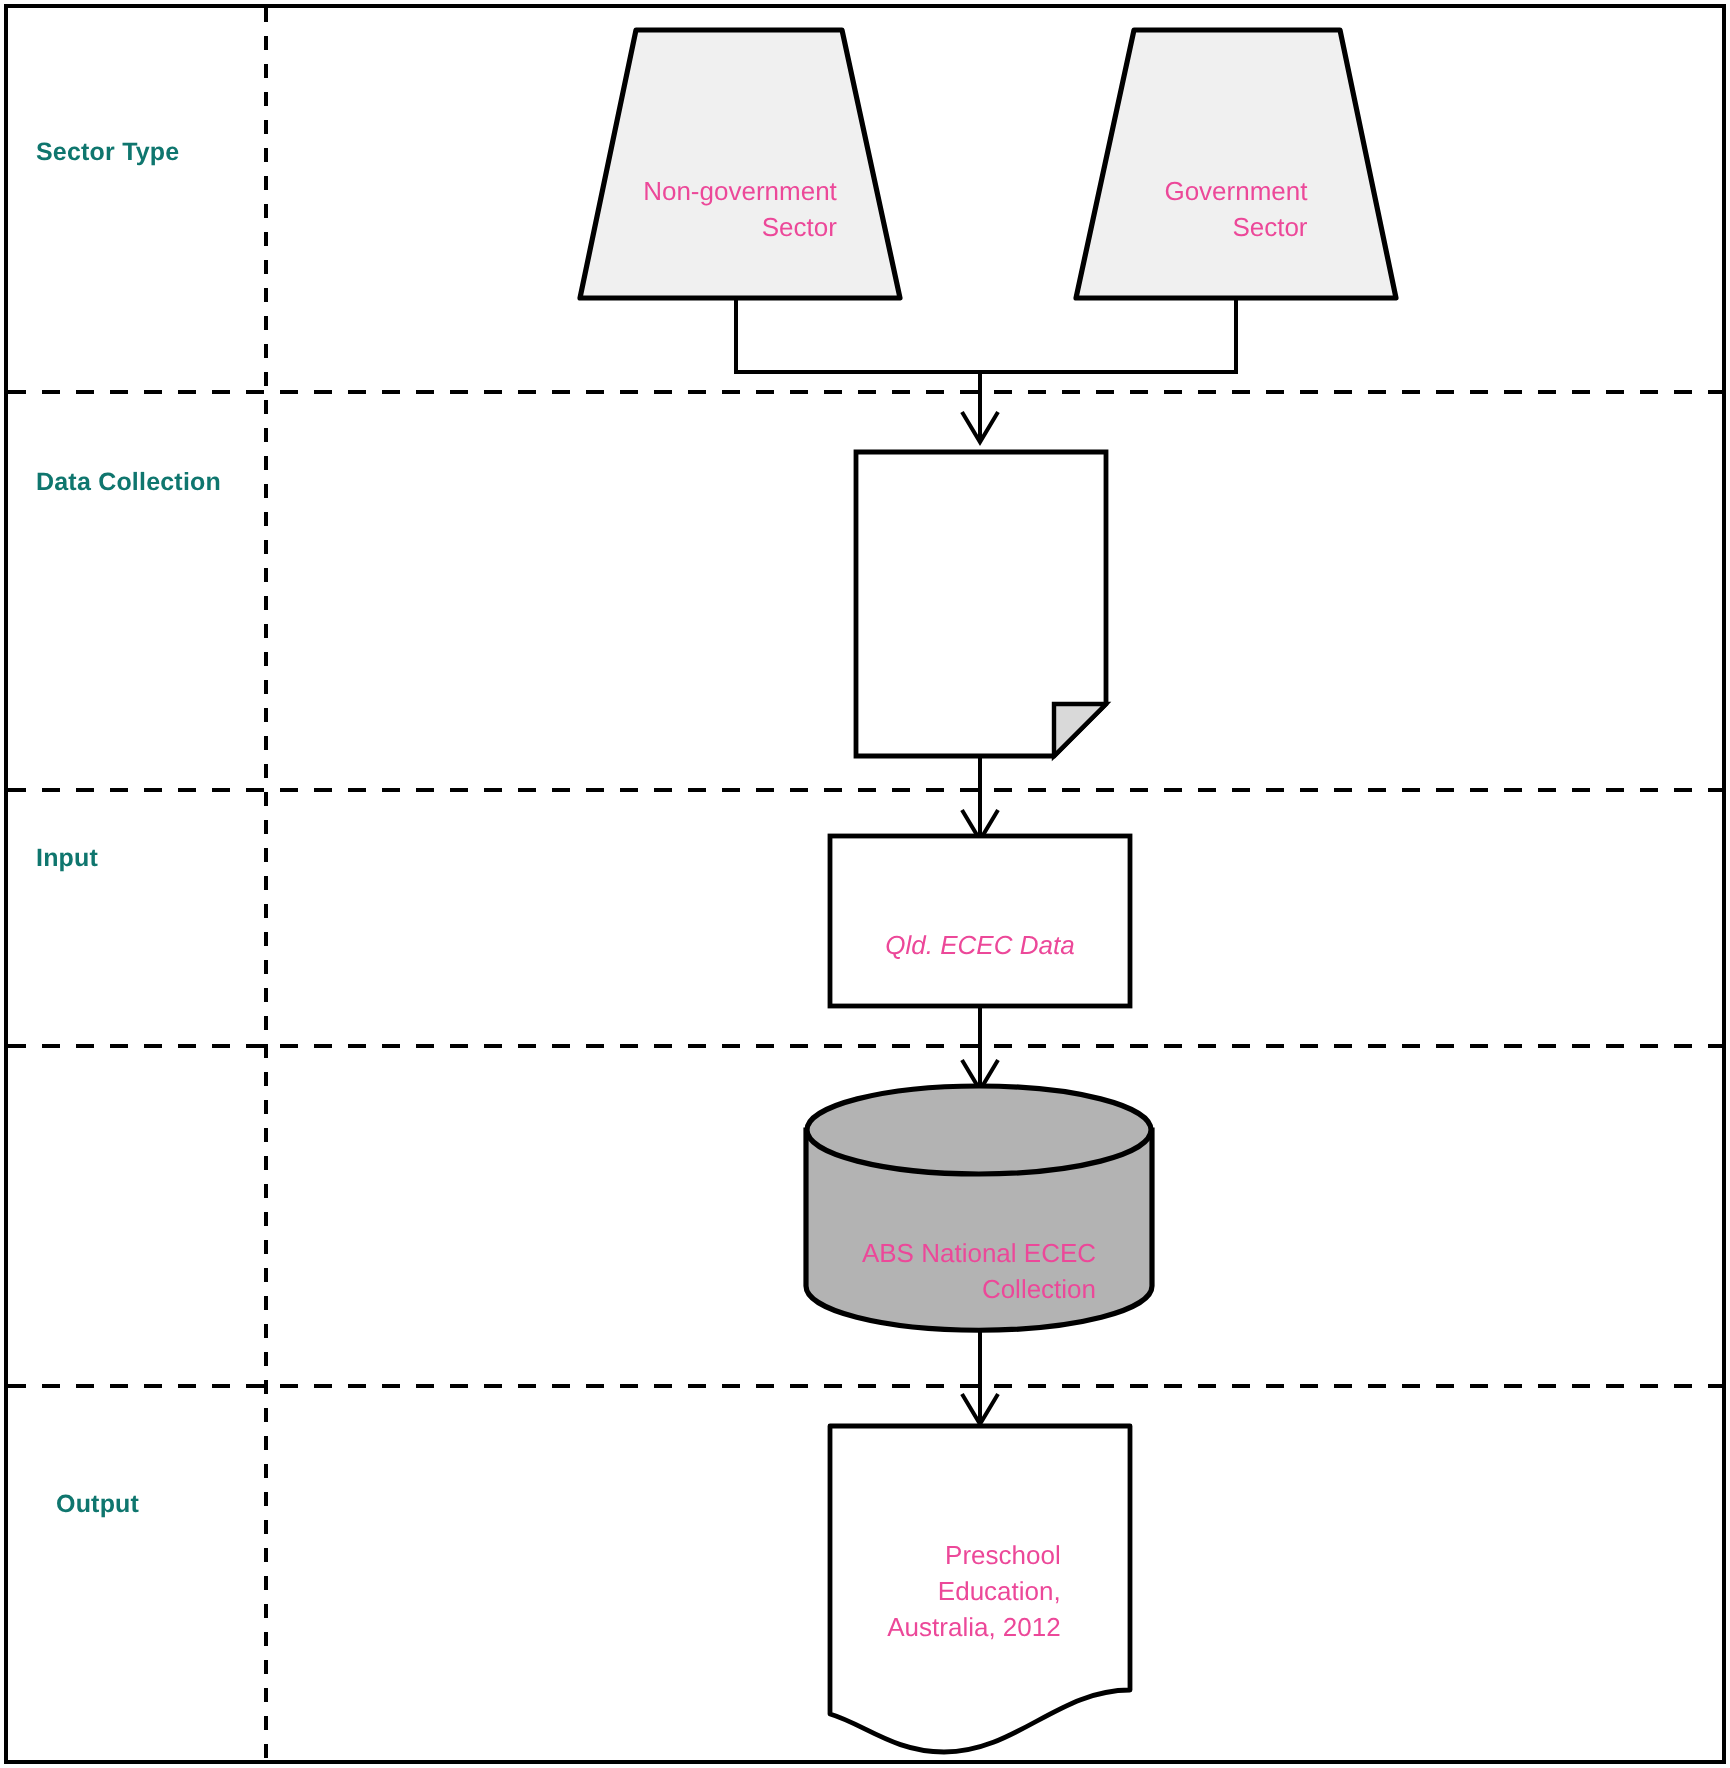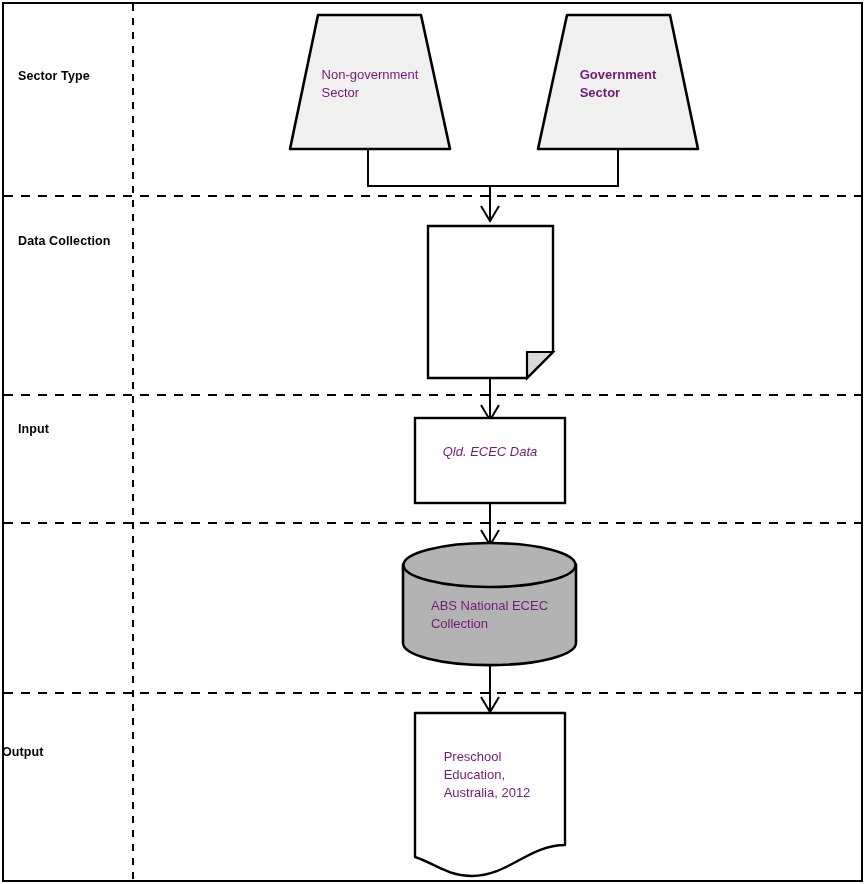--- a/index.html
+++ b/index.html
@@ -22,37 +22,38 @@
     left: 0;
     top: 0;
     width: 865px;
     height: 884px;
   }
   .row-label {
     position: absolute;
     font-family: "Liberation Sans", sans-serif;
     font-size: 12.5px;
     font-weight: bold;
-    color: #000000;
+    color: #0f766e;
     letter-spacing: 0.1px;
     line-height: 16px;
     white-space: pre-line;
     text-align: left;
   }
   .node-label {
     position: absolute;
     font-family: "Liberation Sans", sans-serif;
     font-size: 13px;
-    color: #701a75;
+    color: #ec4899;
     line-height: 18px;
-    text-align: left;
+    text-align: right;
     white-space: pre-line;
     display: flex;
     align-items: center;
     justify-content: center;
+    margin-top: 21px;
   }
 </style>
 </head>
 <body>
 
 <div id="diagram-root">
 
   <svg id="diagram-svg" viewBox="0 0 865 884" xmlns="http://www.w3.org/2000/svg">
 
     <rect x="3" y="3" width="859" height="878" fill="#ffffff" stroke="#000000" stroke-width="2"></rect>
@@ -106,26 +107,26 @@
              C 447 876 432 862 415 857 Z" fill="#FFFFFF" stroke="#000000" stroke-width="2.4" stroke-linejoin="round"></path>
   </svg>
 
   <div class="row-label" style="left:18px; top:68px; width:110px;">Sector Type</div>
 
   <div class="row-label" style="left:18px; top:233px; width:112px;">Data Collection</div>
 
   <div class="row-label" style="left:18px; top:421px; width:110px;">Input</div>
 
 
-  <div class="row-label" style="left:2px; top:744px; width:110px;">Output</div>
+  <div class="row-label" style="left:28px; top:744px; width:110px;">Output</div>
 
   <div class="node-label" style="left:294px; top:62px; width:152px; height:44px;">Non-government
 Sector</div>
 
-  <div class="node-label" style="left:543px; top:62px; width:150px; height:44px;font-weight:bold;">Government
+  <div class="node-label" style="left:543px; top:62px; width:150px; height:44px;">Government
 Sector</div>
 
 
   <div class="node-label" style="left:415px; top:418px; width:150px; height:67px;font-style:italic;">Qld. ECEC Data</div>
 
   <div class="node-label" style="left:403px; top:592px; width:173px; height:45px;">ABS National ECEC
 Collection</div>
 
   <div class="node-label" style="left:415px; top:742px; width:144px; height:66px;">Preschool
 Education,

